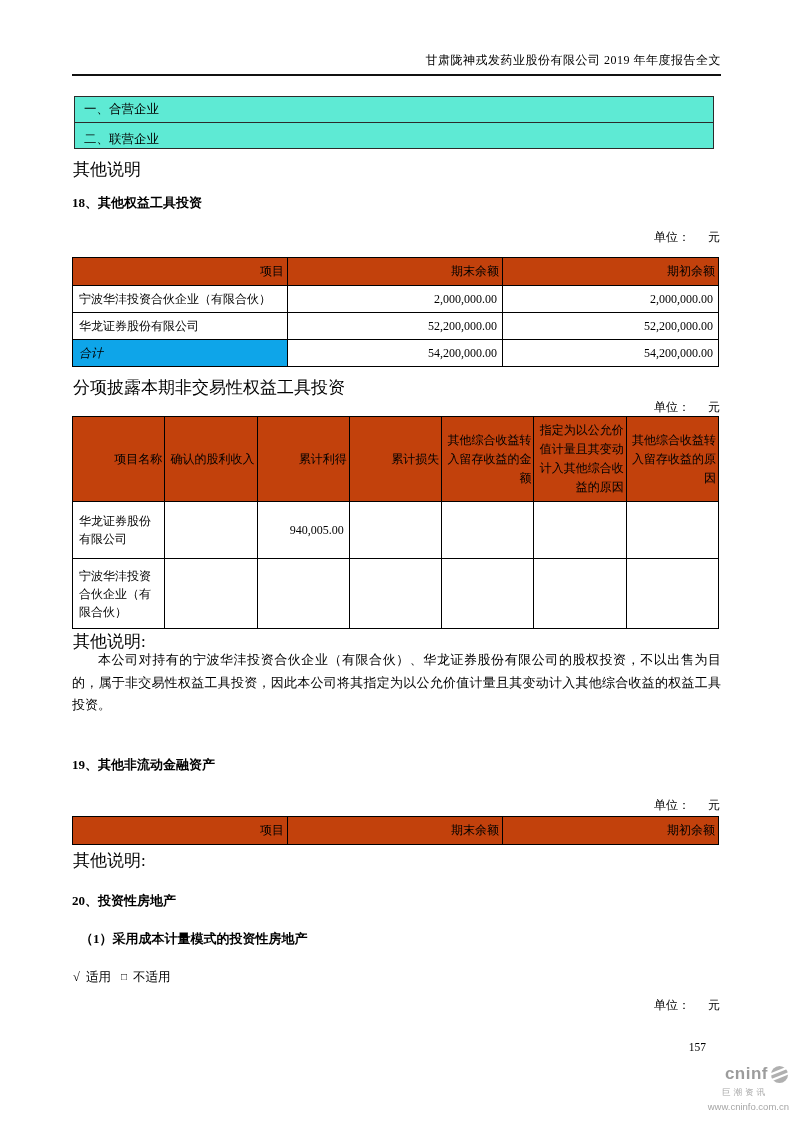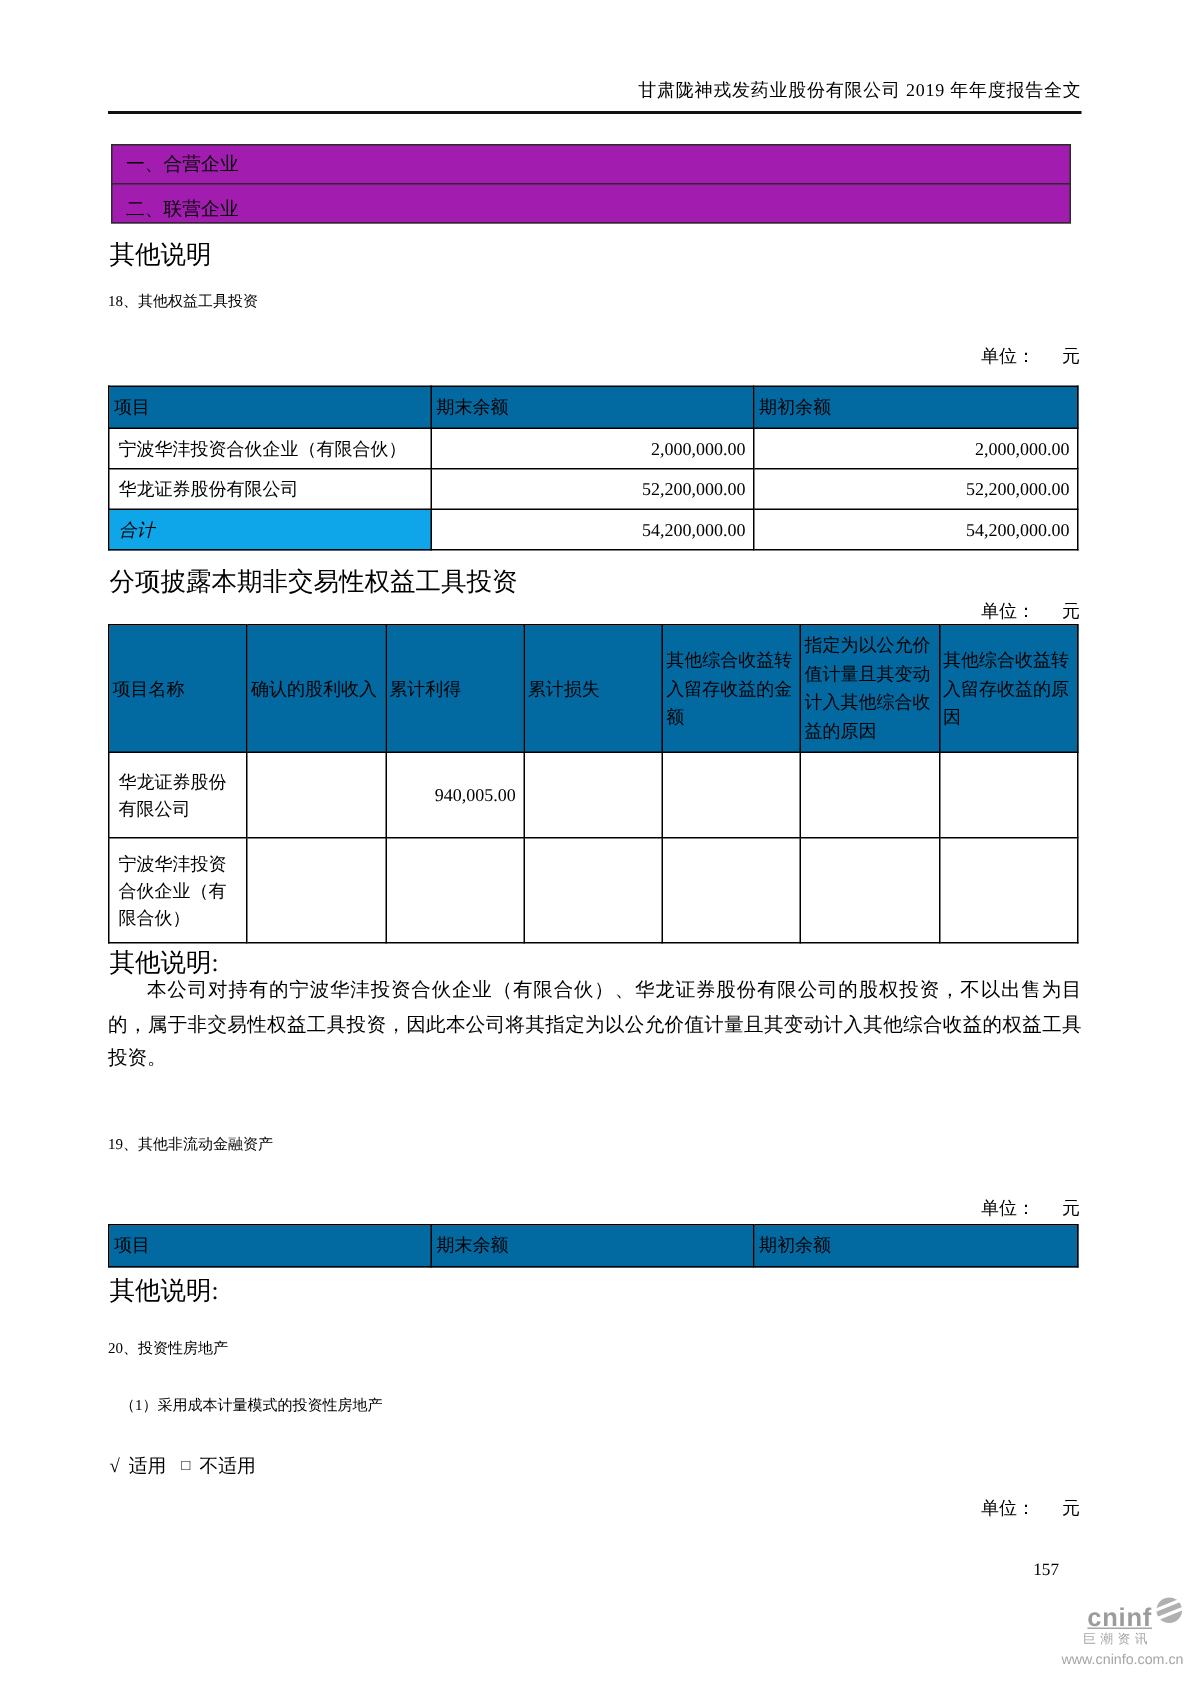--- a/index.html
+++ b/index.html
@@ -13,43 +13,43 @@
     color: #000000;
     overflow: hidden;
   }
   .content { position: absolute; left: 72px; top: 0; width: 649px; height: 832px; }
 
   .header-title { position: absolute; top: 52px; right: 0; font-size: 12px; letter-spacing: 0.5px; }
   .header-rule { position: absolute; top: 74px; left: 0; width: 649px; border-top: 2px solid #111111; }
 
   .top-bars { position: absolute; top: 96px; left: 2px; width: 640px; }
   .bar {
-    height: 27px; background: #a21caf; border: 1px solid #2b2b2b;
+    height: 27px; background: #5eead4; border: 1px solid #2b2b2b;
     display: flex; align-items: center; padding-left: 9px; font-size: 12.5px;
   }
   .bar + .bar { margin-top: -1px; align-items: flex-end; }
 
   .plain-note { position: absolute; left: 1px; font-size: 17px; }
   .note-after-bars { top: 158px; }
   .note18 { top: 630px; }
   .note19 { top: 849px; }
 
-  .section-heading { position: absolute; left: 0; font-weight: normal; font-size: 10px; }
+  .section-heading { position: absolute; left: 0; font-weight: bold; font-size: 13px; }
   .h18 { top: 194px; }
   .h19 { top: 756px; }
   .h20 { top: 892px; }
   .h20sub { top: 930px; left: 8px; }
 
   .unit-line { position: absolute; right: 1px; font-size: 12px; }
   .unit-line .currency { margin-left: 18px; }
   .unit1 { top: 229px; } .unit2 { top: 399px; } .unit3 { top: 797px; } .unit4 { top: 997px; }
 
   table { border-collapse: collapse; table-layout: fixed; width: 647px; font-size: 12px; }
   th, td { border: 1px solid #000000; font-weight: normal; vertical-align: middle; }
-  th { background: #0369a1; text-align: left; padding: 2px 3px; }
+  th { background: #c2410c; text-align: right; padding: 2px 3px; }
   td { padding: 2px 4px; }
   .item-cell { text-align: left; padding-left: 6px; line-height: 18px; }
   .num-cell { text-align: right; padding-right: 5px; }
   .total-cell { background: #0ea5e9; font-style: italic; }
 
   .table1 { position: absolute; top: 257px; left: 0; }
   .table1 th { height: 28px; }
   .table1 td { height: 27px; }
 
   .table2 { position: absolute; top: 416px; left: 0; }
@@ -68,21 +68,21 @@
   .applicable { position: absolute; top: 969px; left: 1px; font-size: 12.5px; }
   .applicable .sym { margin-right: 6px; }
   .applicable .box { margin-left: 10px; margin-right: 6px; font-size: 10px; vertical-align: 1px; }
 
   .pagenum { position: absolute; top: 1041px; right: 15px; font-size: 11.5px; }
 
   .cninfo-logo {
     position: absolute; right: 4px; bottom: 10px; width: 98px;
     color: #a6a6a6; font-family: "Liberation Sans", "DejaVu Sans", sans-serif;
   }
-  .logo-brand-row { display: flex; align-items: flex-end; justify-content: flex-end; text-decoration: underline; }
+  .logo-brand-row { display: flex; align-items: flex-start; justify-content: flex-end; }
   .logo-brand { font-size: 17px; font-weight: bold; letter-spacing: 0.5px; color: #9c9c9c; line-height: 18px; }
   .logo-swirl { margin-left: 2px; }
   .logo-cn { font-size: 8.5px; letter-spacing: 3px; text-align: right; padding-right: 21px; margin-top: -1px; }
   .logo-url { font-size: 9.5px; margin-top: 2px; white-space: nowrap; text-align: right; }
 </style>
 </head>
 <body>
 
 <div class="page">
   <div class="content">

